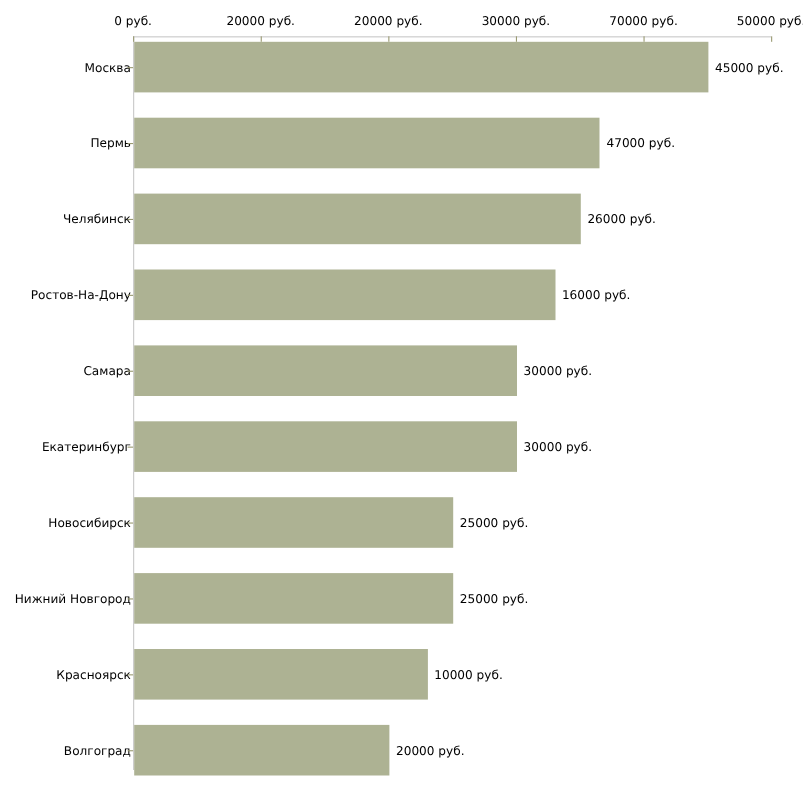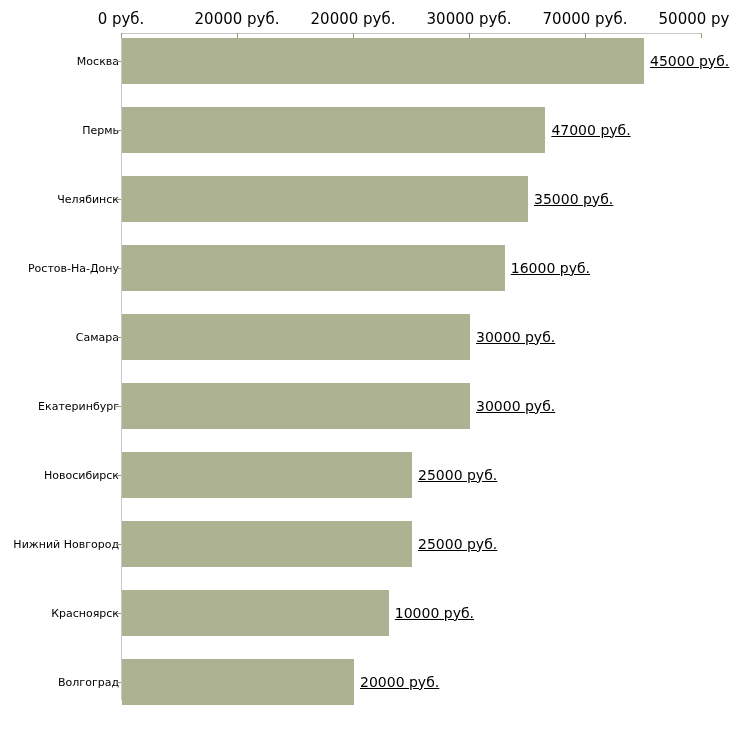--- a/index.html
+++ b/index.html
@@ -43,21 +43,21 @@
   .xtick {
     position: absolute;
     top: 33px;
     width: 1px;
     height: 5px;
     background: #9a9a72;
   }
   .xtick-label {
     position: absolute;
     top: 13px;
-    font-size: 15px;
+    font-size: 11px;
     line-height: 13px;
     color: #000000;
     white-space: nowrap;
     transform: translateX(-50%);
   }
 
   
   .row {
     position: absolute;
     left: 0;
@@ -79,25 +79,24 @@
     height: 1px;
     background: #9a9a72;
   }
   .bar {
     position: absolute;
     left: 122px;
     background: #adb293;
   }
   .bar-value {
     position: absolute;
-    font-size: 14px;
+    font-size: 11px;
     line-height: 13px;
     color: #000000;
     white-space: nowrap;
-    text-decoration: underline;
   }
 </style>
 </head>
 <body>
 
 <div id="chart-root">
 
   <div class="axis-line"></div>
   <div class="y-spine"></div>
 
@@ -125,21 +124,21 @@
       <div class="row" style="top: 107px; height: 46px;">
         <div class="cat-label" style="top: 16.5px;">Пермь</div>
         <div class="cat-tick" style="top: 23px;"></div>
         <div class="bar" style="top: 0px; width: 423.4px; height: 46px; background: rgb(173, 178, 147);"></div>
         <div class="bar-value" style="left: 551.4px; top: 16.5px;">47000 руб.</div>
       </div>
       <div class="row" style="top: 176px; height: 46px;">
         <div class="cat-label" style="top: 16.5px;">Челябинск</div>
         <div class="cat-tick" style="top: 23px;"></div>
         <div class="bar" style="top: 0px; width: 406px; height: 46px; background: rgb(173, 178, 147);"></div>
-        <div class="bar-value" style="left: 534px; top: 16.5px;">35000 руб.</div>
+        <div class="bar-value" style="left: 534px; top: 16.5px;">26000 руб.</div>
       </div>
       <div class="row" style="top: 245px; height: 46px;">
         <div class="cat-label" style="top: 16.5px;">Ростов-На-Дону</div>
         <div class="cat-tick" style="top: 23px;"></div>
         <div class="bar" style="top: 0px; width: 382.8px; height: 46px; background: rgb(173, 178, 147);"></div>
         <div class="bar-value" style="left: 510.8px; top: 16.5px;">16000 руб.</div>
       </div>
       <div class="row" style="top: 314px; height: 46px;">
         <div class="cat-label" style="top: 16.5px;">Самара</div>
         <div class="cat-tick" style="top: 23px;"></div>

